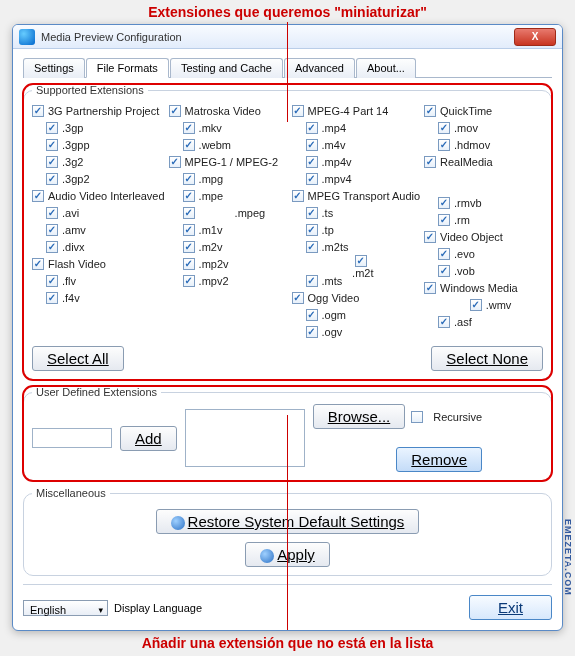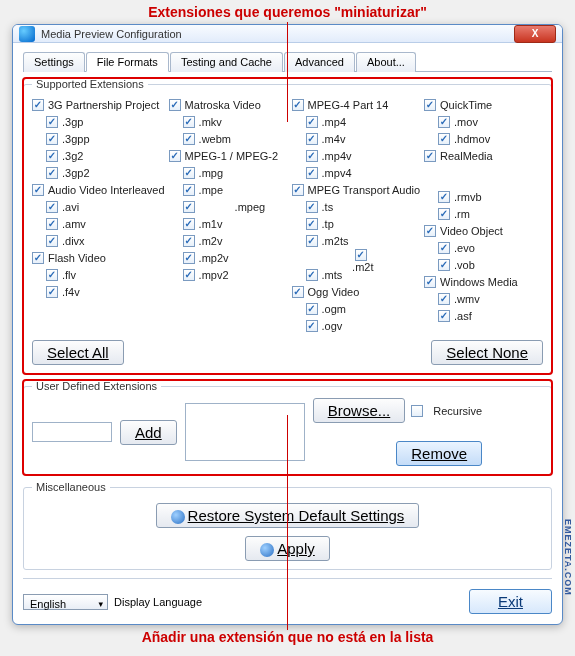--- a/index.html
+++ b/index.html
@@ -49,21 +49,21 @@
   margin: 2px 12px 0;
   background: #fff;
   border: 1px solid #5a8ac6;
   border-radius: 6px;
   box-shadow: 0 2px 8px rgba(0,0,0,0.25);
   overflow: hidden;
 }
 .titlebar {
   background: linear-gradient(#f8fbff, #e2ecfb);
   border-bottom: 1px solid #b9cde8;
-  height: 18px;
+  height: 24px;
   display: flex;
   align-items: center;
   padding: 0 6px;
 }
 .titlebar .icon {
   width: 16px; height: 16px;
   background: radial-gradient(circle at 30% 30%, #6cf, #06c);
   border-radius: 3px;
   margin-right: 6px;
 }
@@ -96,21 +96,21 @@
   position: relative;
   top: 1px;
   border-radius: 3px 3px 0 0;
 }
 .tab.active {
   background: #fff;
   border-bottom: 1px solid #fff;
 }
 fieldset {
   border: 1px solid #c8d2e0;
-  border-radius: 3px;
+  border-radius: 10px;
   margin-bottom: 6px;
   padding: 6px 8px 8px;
 }
 fieldset.hl { outline: 2px solid #d00; outline-offset: -1px; }
 legend { padding: 0 4px; color: #333; font-size: 11px; }
 .ext-grid { display: flex; gap: 4px; }
 .ext-col { flex: 1; }
 .ext-row { display: flex; align-items: center; height: 17px; white-space: nowrap; }
 .cb {
   width: 12px; height: 12px;
@@ -420,21 +420,21 @@
               <span class="ext-label">.evo</span>
             </div>
             <div class="ext-row" style="padding-left: 14px;">
               <span class="cb checked"></span>
               <span class="ext-label">.vob</span>
             </div>
             <div class="ext-row">
               <span class="cb checked"></span>
               <span class="ext-label">Windows Media</span>
             </div>
-            <div class="ext-row" style="padding-left: 14px;">
+            <div class="ext-row" style="padding-left: 14px; justify-content: center;">
               <span class="cb checked"></span>
               <span class="ext-label">.wmv</span>
             </div>
             <div class="ext-row" style="padding-left: 14px;">
               <span class="cb checked"></span>
               <span class="ext-label">.asf</span>
             </div>
           </div>
         </div>
       <div class="btn-row">

